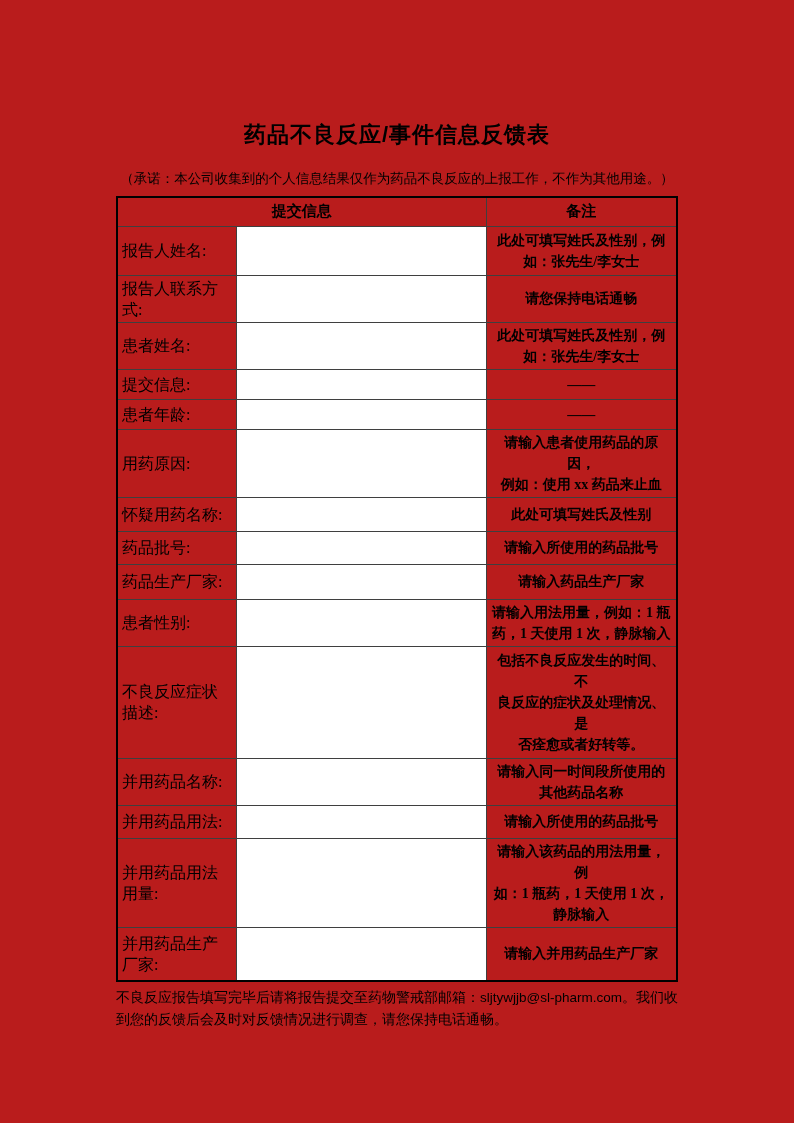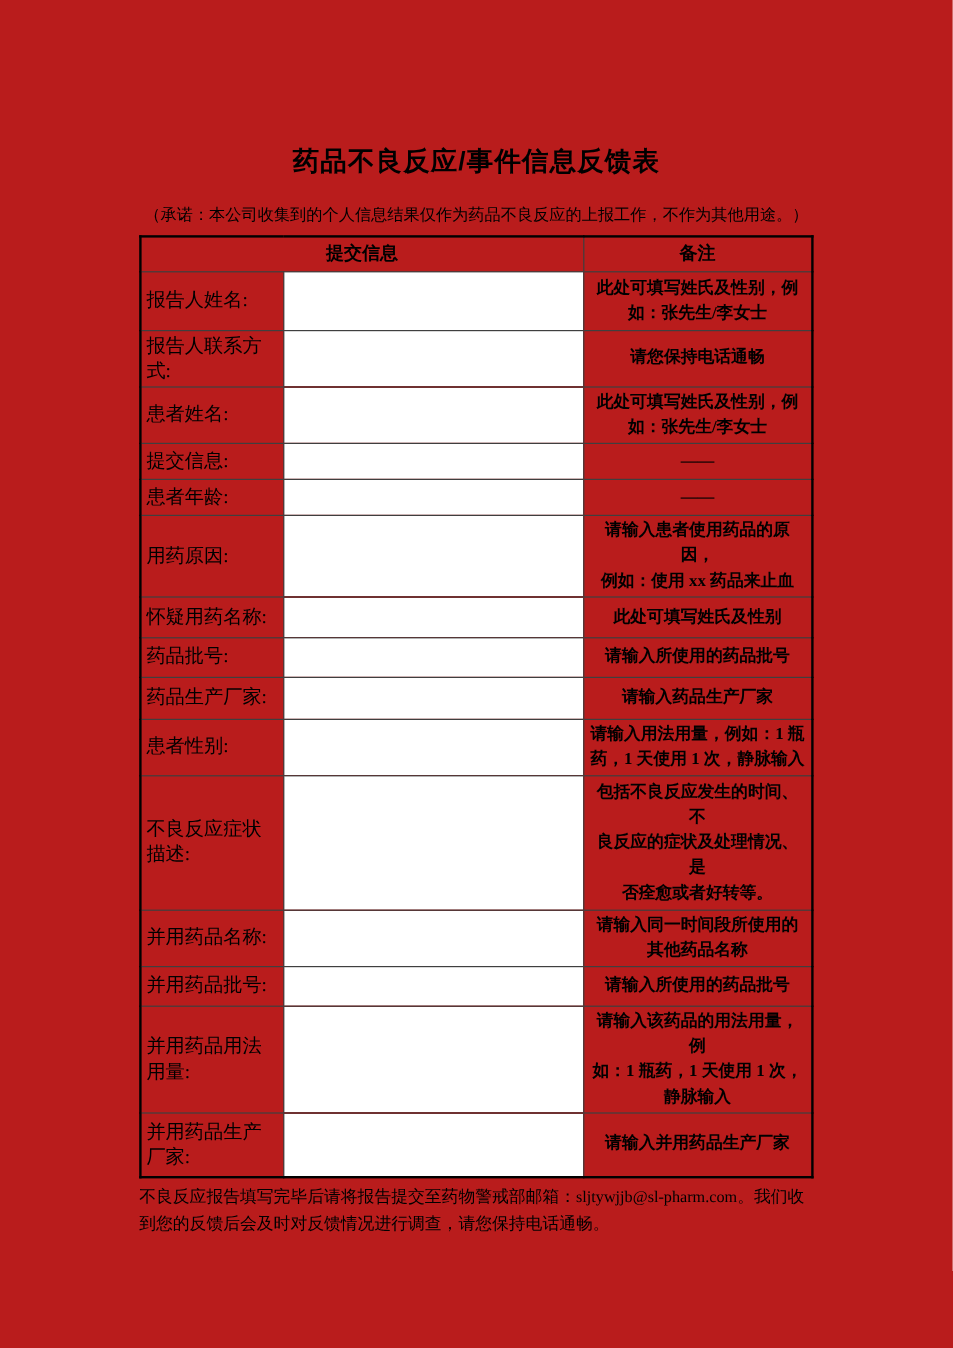--- a/index.html
+++ b/index.html
@@ -41,21 +41,21 @@
   td.input-cell { background:#ffffff; }
   td.remark-cell {
     font-size:14px; line-height:21px; text-align:center;
     white-space:pre-line; padding:3px 6px;font-weight:bold;
   }
   .footer-note {
     width:562px; margin:5px auto 0 auto;
     font-size:14px; line-height:21.5px; text-align:left;
   }
   .footer-email {
-    font-family:Liberation Serif, serif;
+    font-family:Liberation Sans, sans-serif;
     font-size:13.5px;
   }
 </style>
 </head>
 <body>
 
 <div class="page">
 
   <h1 class="doc-title">药品不良反应/事件信息反馈表</h1>
 
@@ -151,21 +151,21 @@
 
 
     <tr style="height:42px">
       <td class="label-cell">并用药品名称:</td>
       <td class="input-cell"></td>
       <td class="remark-cell">请输入同一时间段所使用的
 其他药品名称</td>
     </tr>
 
     <tr style="height:33px">
-      <td class="label-cell">并用药品批号:</td>
+      <td class="label-cell">并用药品用法:</td>
       <td class="input-cell"></td>
       <td class="remark-cell">请输入所使用的药品批号</td>
     </tr>
 
     <tr style="height:63px">
       <td class="label-cell">并用药品用法
 用量:</td>
       <td class="input-cell"></td>
       <td class="remark-cell">请输入该药品的用法用量，例
 如：1 瓶药，1 天使用 1 次，

